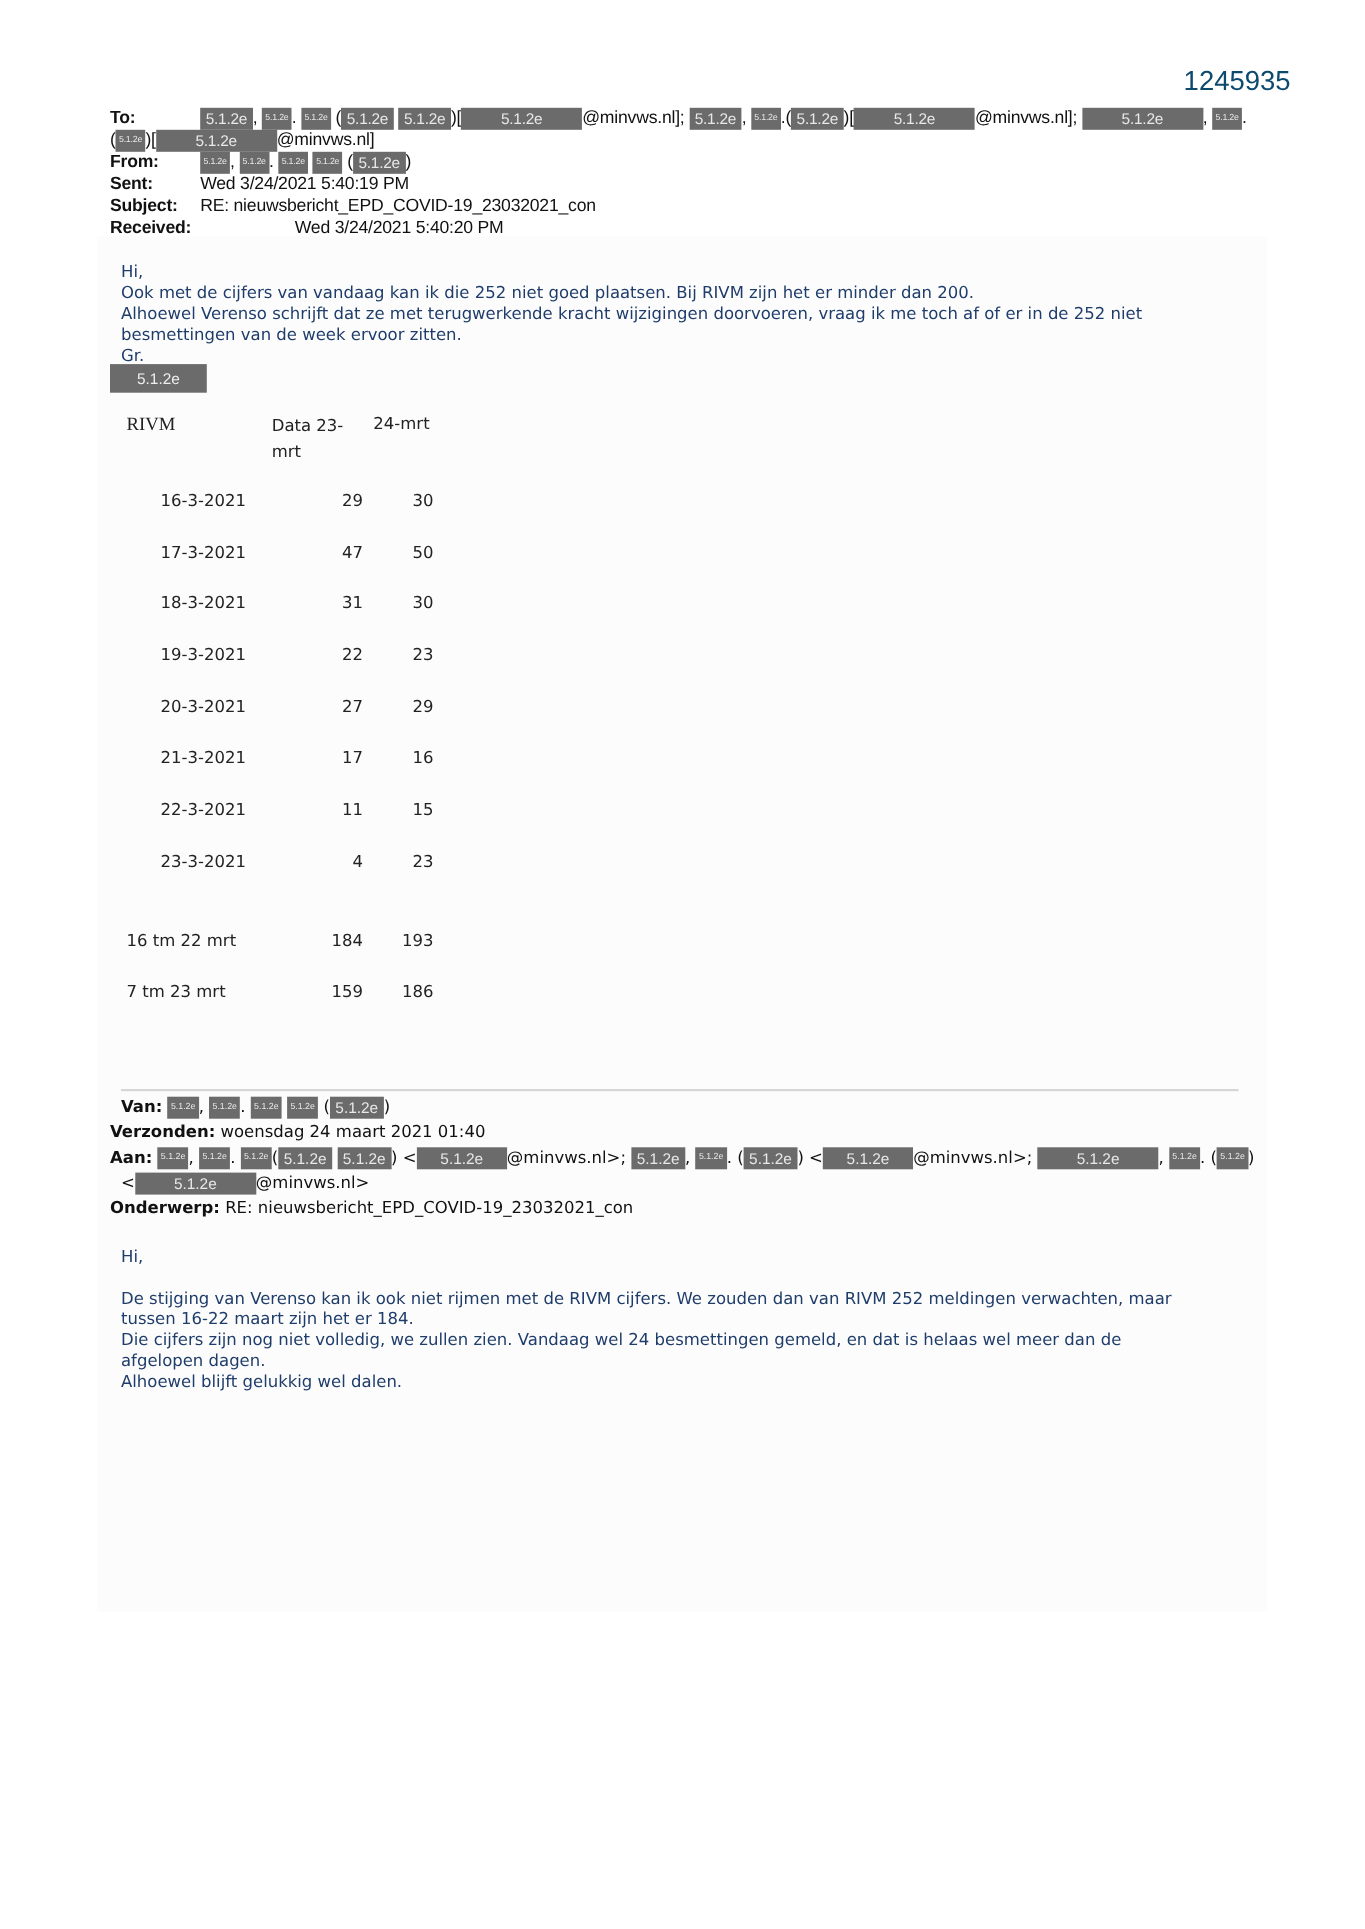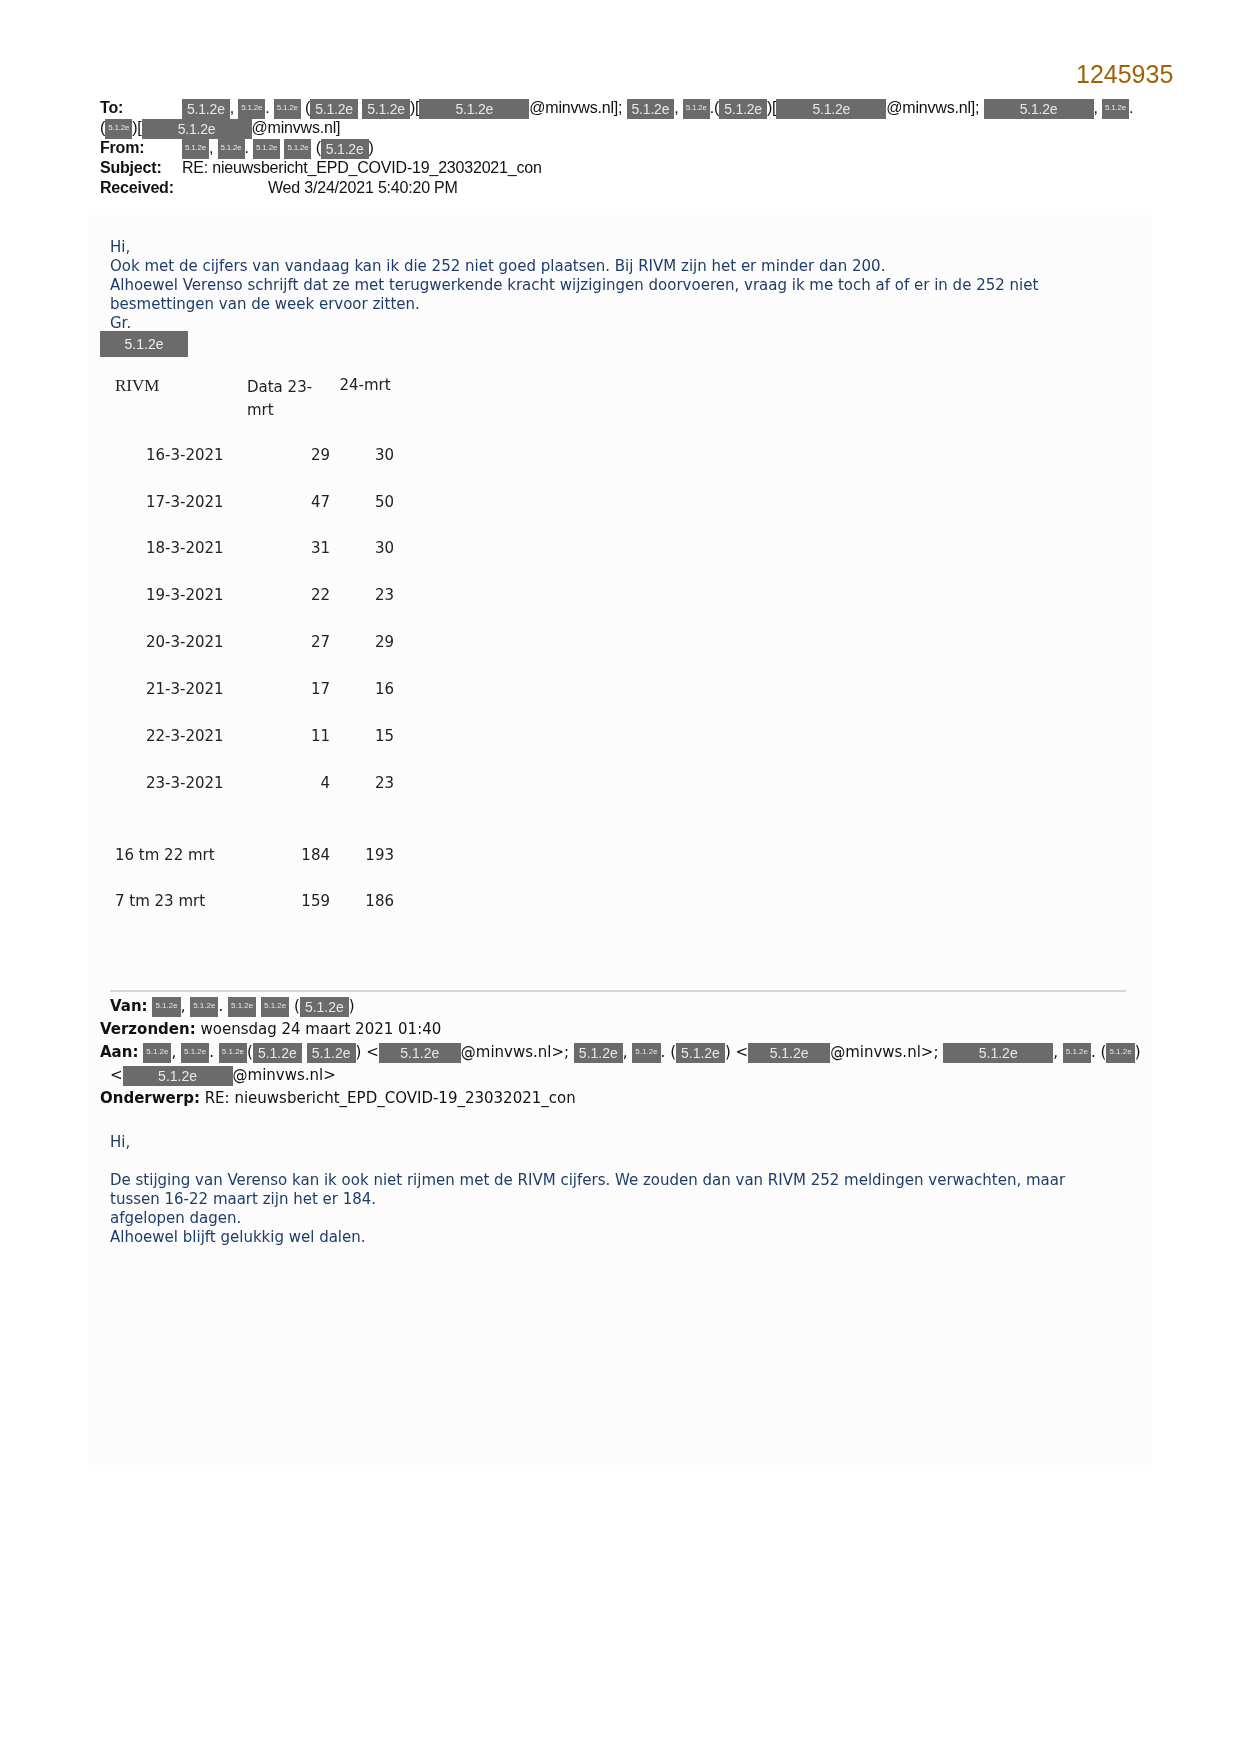--- a/index.html
+++ b/index.html
@@ -1,18 +1,18 @@
 <!DOCTYPE html>
 <html><head>
 <meta charset="utf-8">
 <style>
   html, body { margin: 0; padding: 0; background: #ffffff; }
   body { width: 1241px; height: 1754px; position: relative; overflow: hidden; font-family: "Liberation Sans", sans-serif; color: #111; }
 
-  .doc-id { position: absolute; top: 60px; left: 1076px; font-size: 25px; color: #a16207; font-family: "Liberation Sans", sans-serif; }
+  .doc-id { position: absolute; top: 60px; left: 1076px; font-size: 25px; color: #0c4a6e; font-family: "Liberation Sans", sans-serif; }
 
   .r { display: inline-block; background: #6b6b6b; color: #e8e8e8; font-family: "Liberation Sans", sans-serif; vertical-align: middle; line-height: 1; text-align: center; box-sizing: border-box; }
   .r.big { font-size: 14px; padding: 3px 5px; height: 20px; }
   .r.sm { font-size: 8px; padding: 5px 3px; height: 20px; }
   .r.wide { min-width: 82px; }
   .r.xwide { min-width: 110px; }
 
   .hdr { position: absolute; left: 100px; top: 98px; font-size: 16px; line-height: 20px; letter-spacing: -0.2px; }
   .hdr .row { white-space: nowrap; height: 20px; }
   .hdr .lbl { display: inline-block; width: 82px; font-weight: bold; }
@@ -52,20 +52,23 @@
 
 <div class="hdr">
   <div class="row">
     <span class="lbl">To:</span><span class="r big">5.1.2e</span>, <span class="r sm">5.1.2e</span>. <span class="r sm">5.1.2e</span> (<span class="r big">5.1.2e</span> <span class="r big">5.1.2e</span>)[<span class="r big xwide">5.1.2e</span><span>@minvws.nl];</span> <span class="r big">5.1.2e</span>, <span class="r sm">5.1.2e</span>.(<span class="r big">5.1.2e</span>)[<span class="r big xwide">5.1.2e</span><span>@minvws.nl];</span> <span class="r big xwide">5.1.2e</span>, <span class="r sm">5.1.2e</span>.
   </div>
   <div class="row">
     (<span class="r sm">5.1.2e</span>)[<span class="r big xwide">5.1.2e</span><span>@minvws.nl]</span>
   </div>
   <div class="row">
     <span class="lbl">From:</span><span class="r sm">5.1.2e</span>, <span class="r sm">5.1.2e</span>. <span class="r sm">5.1.2e</span> <span class="r sm">5.1.2e</span> (<span class="r big">5.1.2e</span>)
+  </div>
+  <div class="row">
+    <span class="lbl">Sent:</span><span>Wed 3/24/2021 5:40:19 PM</span>
   </div>
   <div class="row">
     <span class="lbl">Subject:</span><span>RE: nieuwsbericht_EPD_COVID-19_23032021_con</span>
   </div>
   <div class="row">
     <span class="lbl recv">Received:</span><span>Wed 3/24/2021 5:40:20 PM</span>
   </div>
 </div>
 
 <div class="panel"></div>
@@ -157,16 +160,17 @@
   <div class="row">
     <b>Onderwerp:</b> <span>RE: nieuwsbericht_EPD_COVID-19_23032021_con</span>
   </div>
 </div>
 
 <div class="body2">
   <p>Hi,</p>
   <div class="gap"></div>
   <p>De stijging van Verenso kan ik ook niet rijmen met de RIVM cijfers. We zouden dan van RIVM 252 meldingen verwachten,  maar</p>
   <p>tussen 16-22 maart zijn het er 184.</p>
+  <p>Die cijfers zijn nog niet volledig, we zullen zien. Vandaag wel 24 besmettingen gemeld, en dat is helaas wel meer dan de</p>
   <p>afgelopen dagen.</p>
   <p>Alhoewel blijft gelukkig wel dalen.</p>
   <div class="gap"></div>
 </div>
 
 </body></html>

